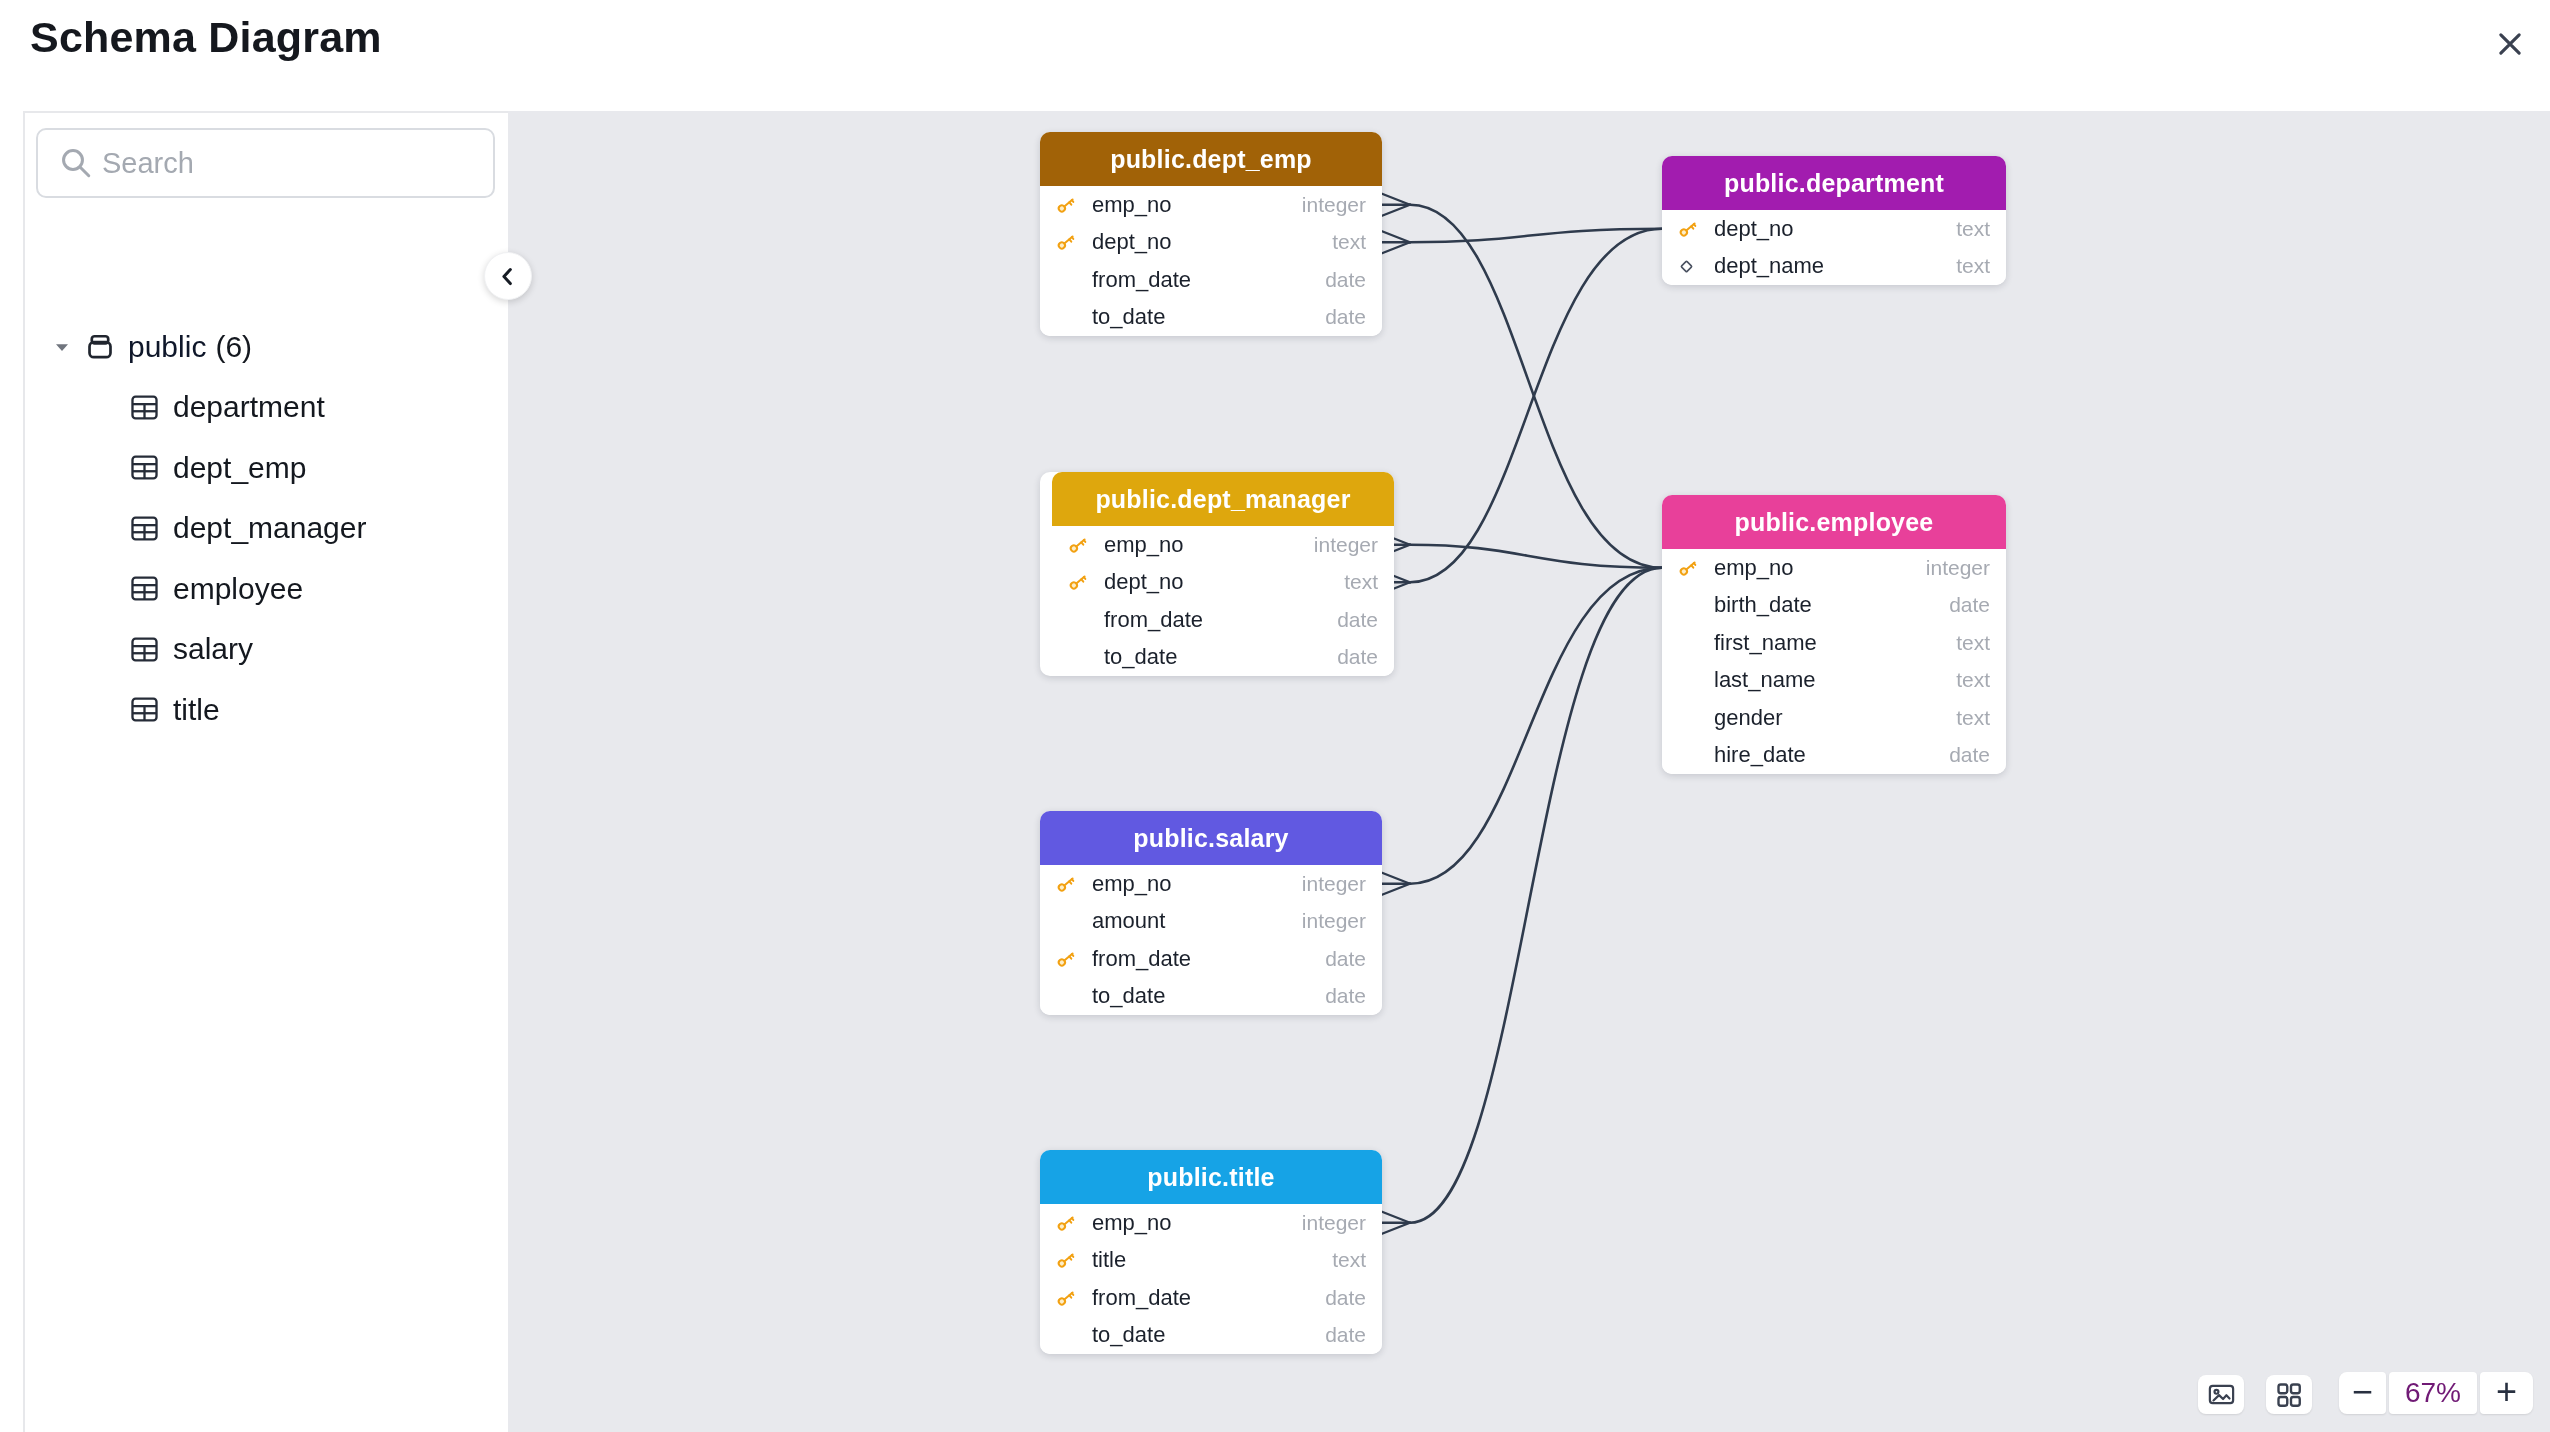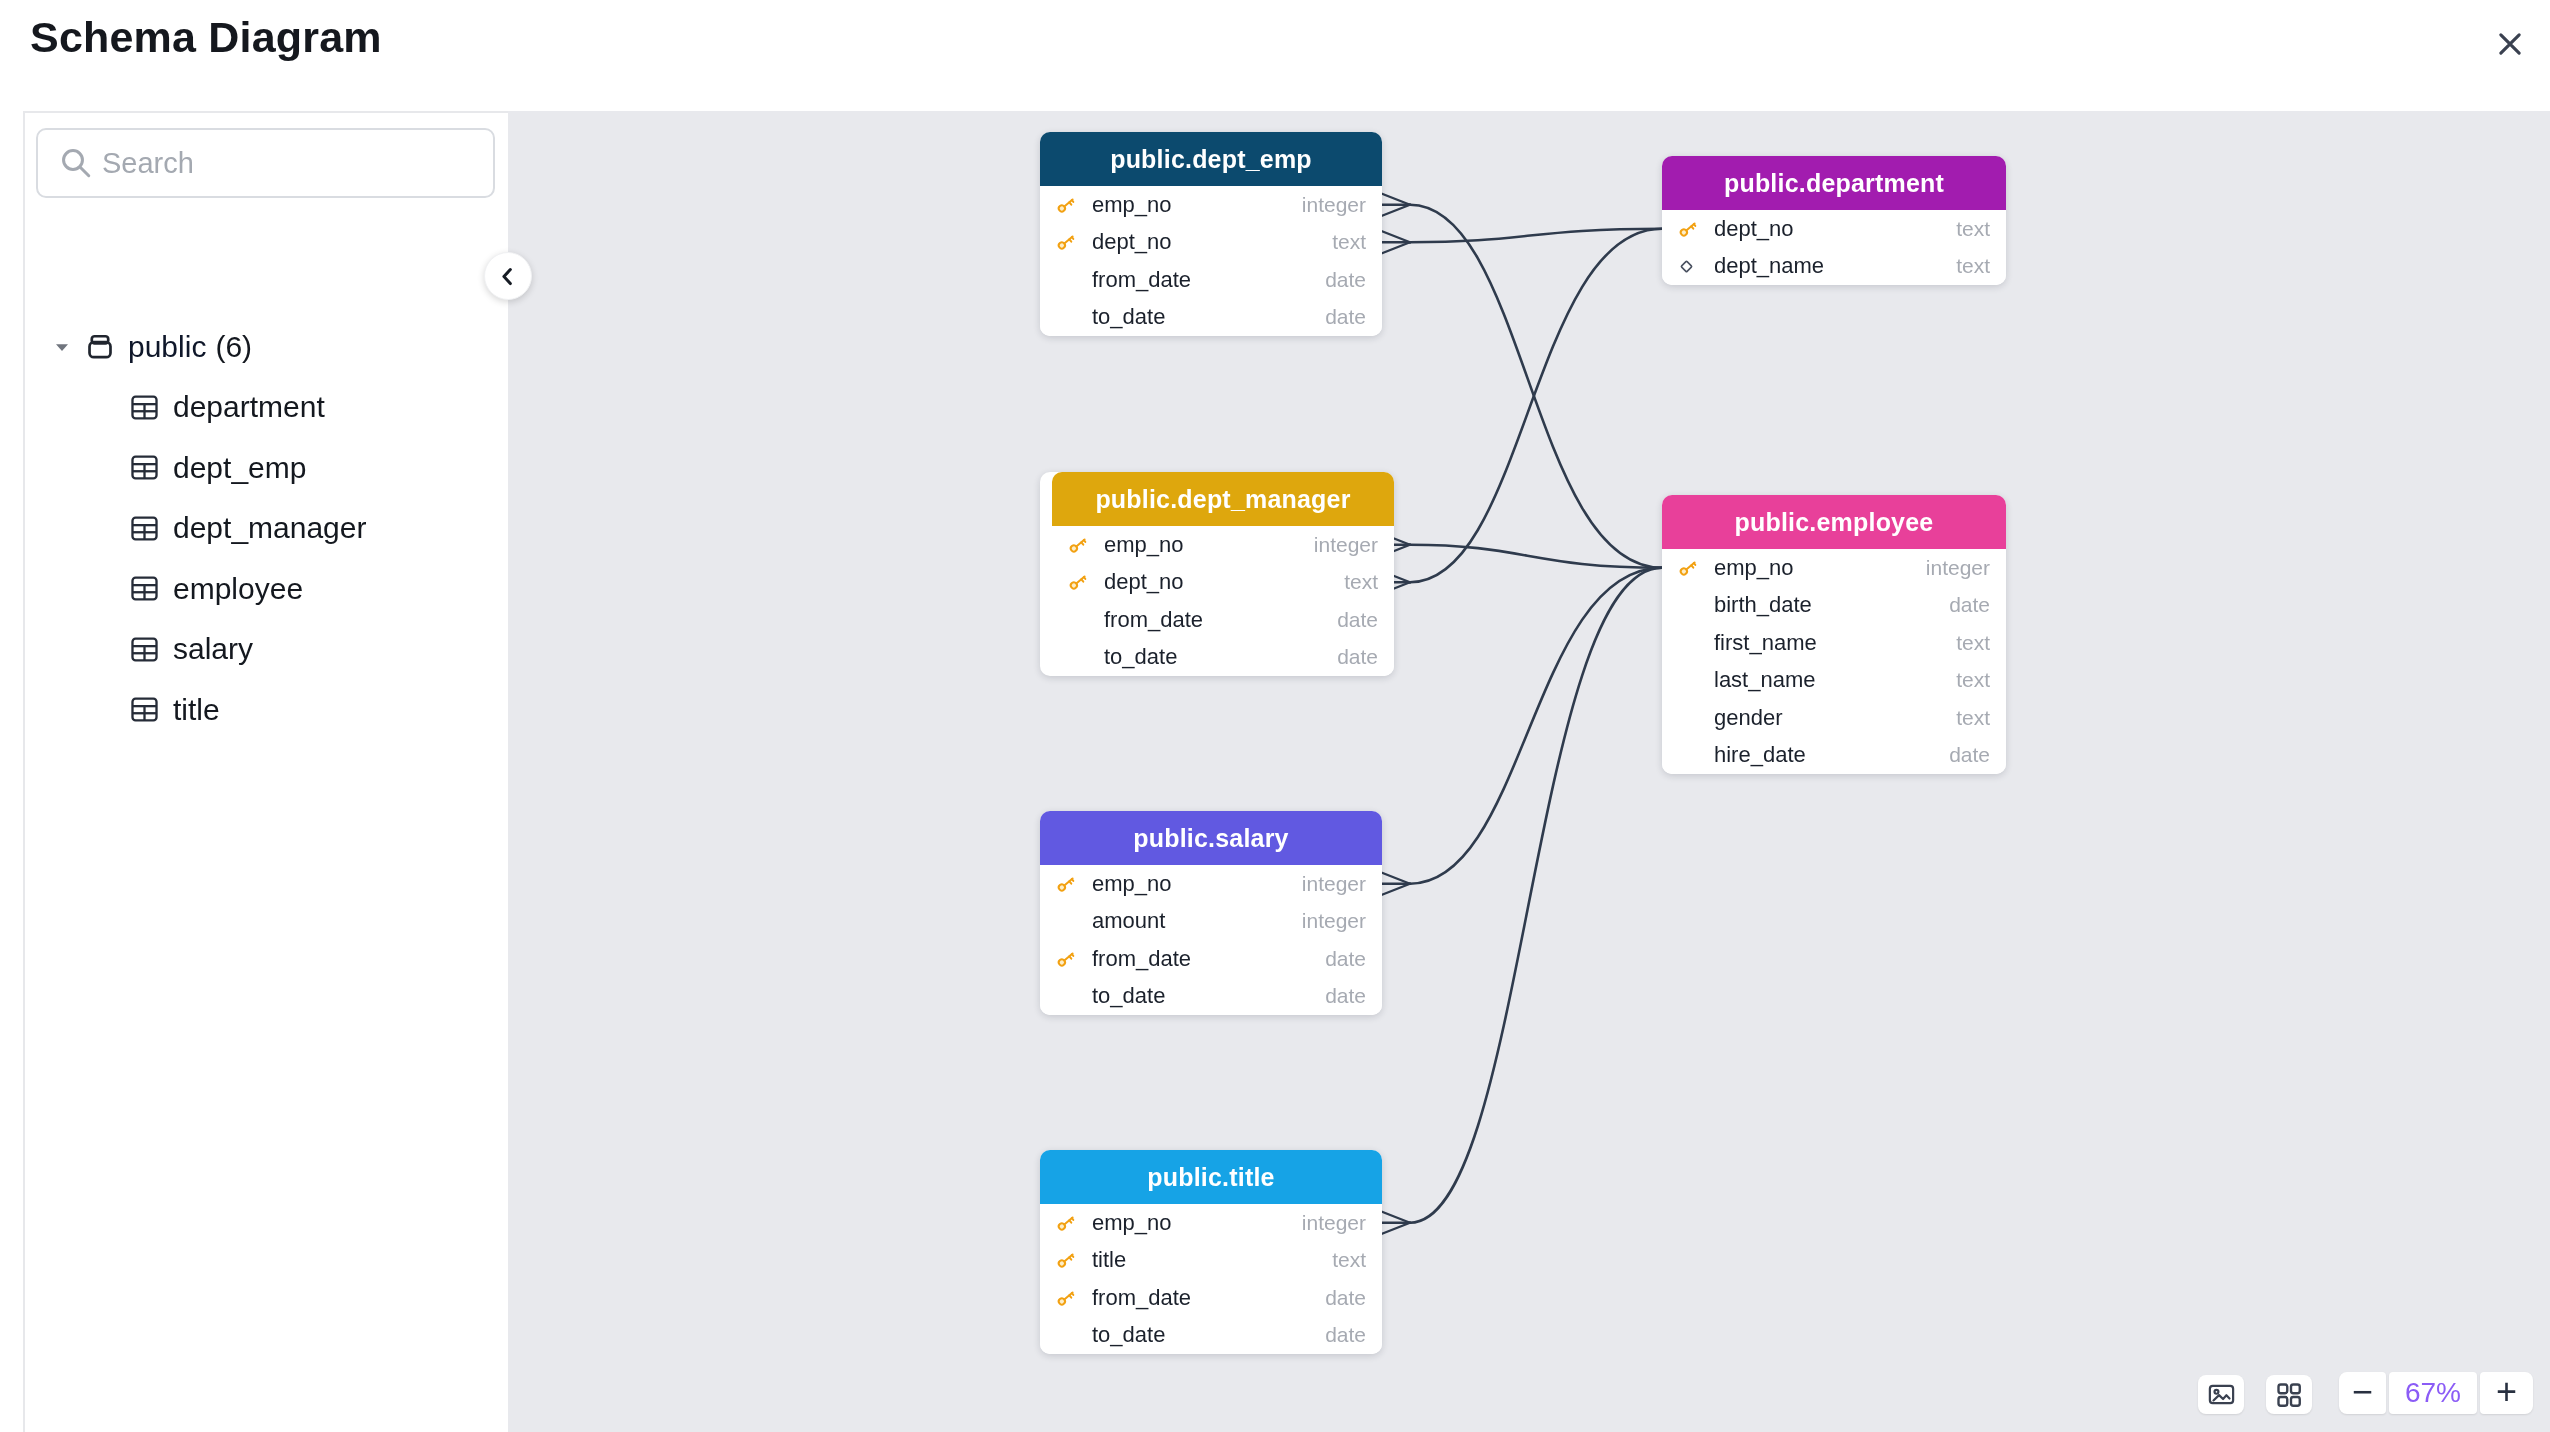--- a/index.html
+++ b/index.html
@@ -44,21 +44,21 @@
   
   .collapse-btn{position:absolute;left:484px;top:252px;width:48px;height:48px;border-radius:50%;background:#fff;
     border:1px solid #f0f1f3;box-shadow:0 2px 7px rgba(0,0,0,.16);display:flex;align-items:center;justify-content:center;
     z-index:5;cursor:pointer;}
   
   .tb-btn{position:absolute;width:46px;height:39px;background:#fff;border-radius:8px;border:none;
     box-shadow:0 1px 2px rgba(0,0,0,.10);display:flex;align-items:center;justify-content:center;z-index:6;cursor:pointer;}
   .zoom-group{position:absolute;left:2339px;top:1372px;height:42px;display:flex;gap:3px;z-index:6;}
   .zoom-seg{background:#fff;box-shadow:0 1px 2px rgba(0,0,0,.10);display:flex;align-items:center;justify-content:center;border:none;cursor:pointer;}
   .zoom-out{width:47px;border-radius:8px 4px 4px 8px;font-size:36px;color:#283040;padding-bottom:4px;}
-  .zoom-level{width:88px;border-radius:4px;font-size:28px;color:#8b5cf6;cursor:default;}
+  .zoom-level{width:88px;border-radius:4px;font-size:28px;color:#701a75;cursor:default;}
   .zoom-in{width:53px;border-radius:4px 8px 8px 4px;font-size:36px;color:#283040;padding-bottom:4px;}
 </style>
 </head>
 <body>
 
 <div class="app-title">Schema Diagram</div>
 <button class="close-btn">
   <span style="display:flex;">
     <svg width="34" height="34" viewBox="0 0 26 26">
         <path d="M6 6 L20 20 M20 6 L6 20" stroke="#3A4150" stroke-width="2.4" stroke-linecap="round" fill="none"></path>
@@ -219,21 +219,21 @@
       </svg>
   </span>
 </button>
 <div class="zoom-group">
   <button class="zoom-seg zoom-out">−</button>
   <div class="zoom-seg zoom-level">67%</div>
   <button class="zoom-seg zoom-in">+</button>
 </div>
 
 <div class="entity" style="left: 1040px; top: 132px; width: 342px;">
-    <div class="entity-header" style="background: #0c4a6e;">public.dept_emp</div>
+    <div class="entity-header" style="background: #a16207;">public.dept_emp</div>
     <div class="erow">
       <span class="cicon">
         <svg viewBox="0 0 24 24" width="24" height="24">
           <g fill="none" stroke="#F2A112" stroke-width="2" stroke-linecap="round" stroke-linejoin="round" transform="rotate(-40 12 12)">
             <circle cx="6.6" cy="12" r="3.1" fill="#FDEEC8"></circle>
             <path d="M9.8 12 H20.6"></path>
             <path d="M16.3 12 v3.1"></path>
             <path d="M19.6 12 v2.3"></path>
           </g>
         </svg>

